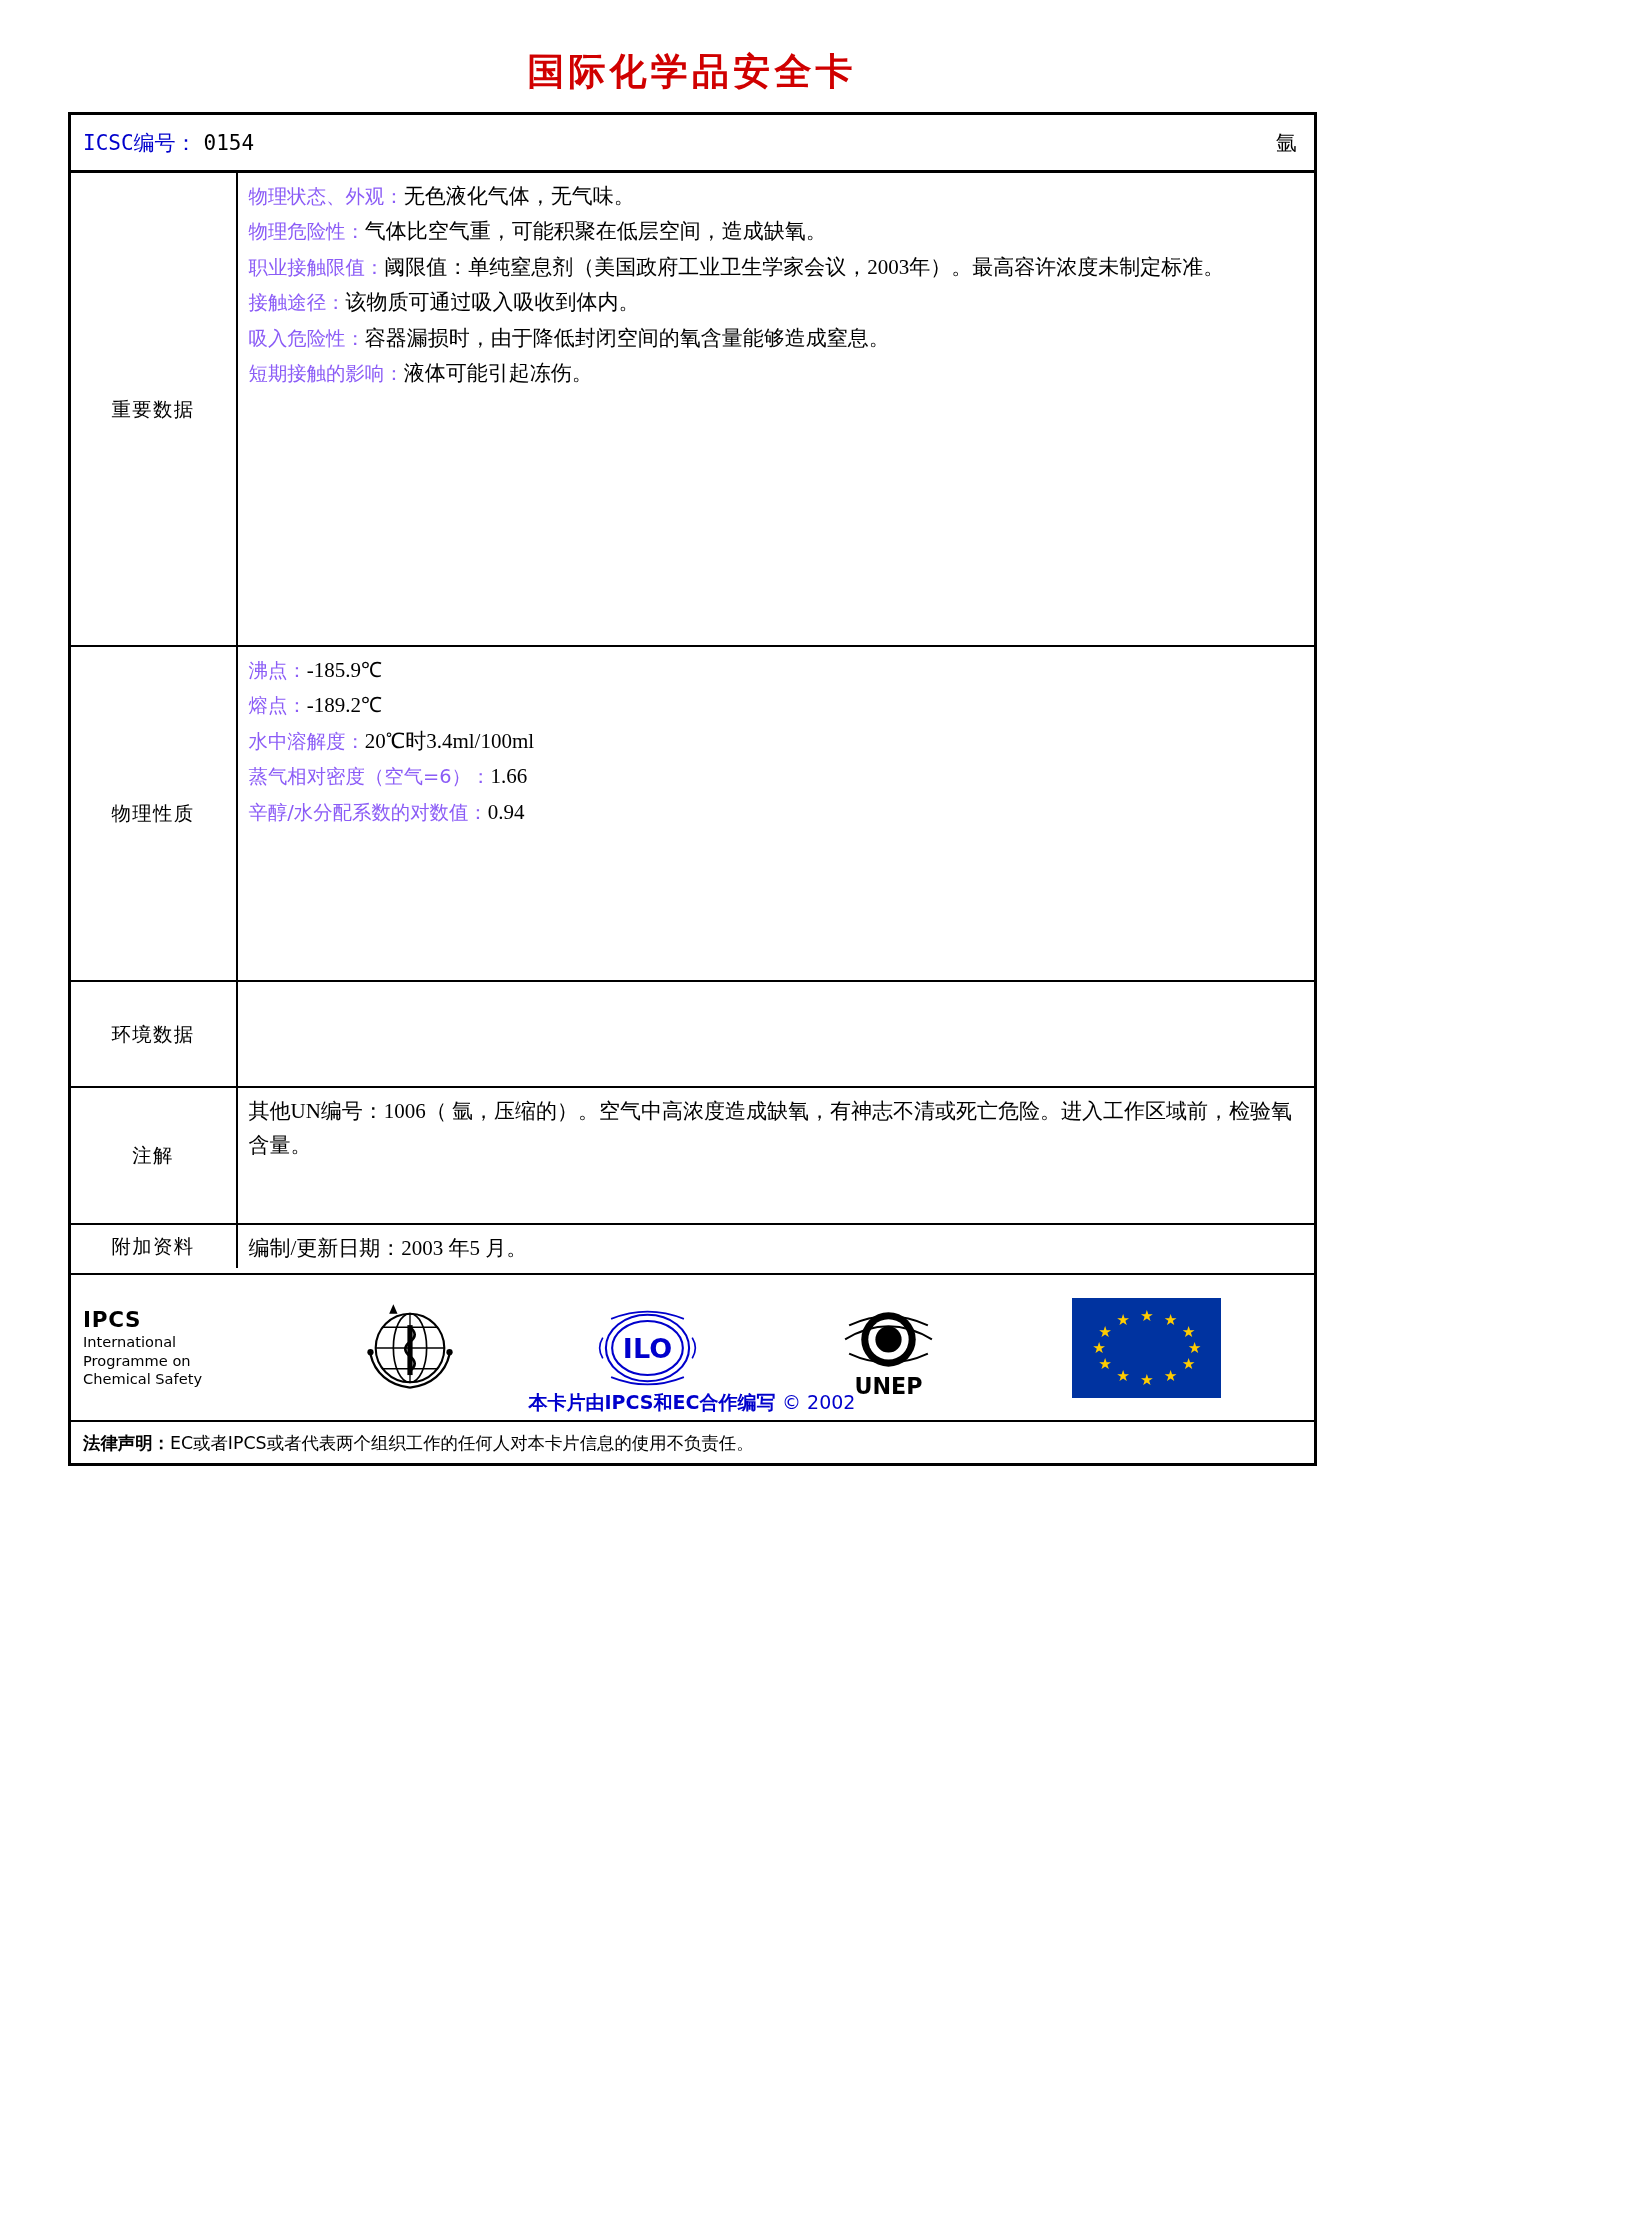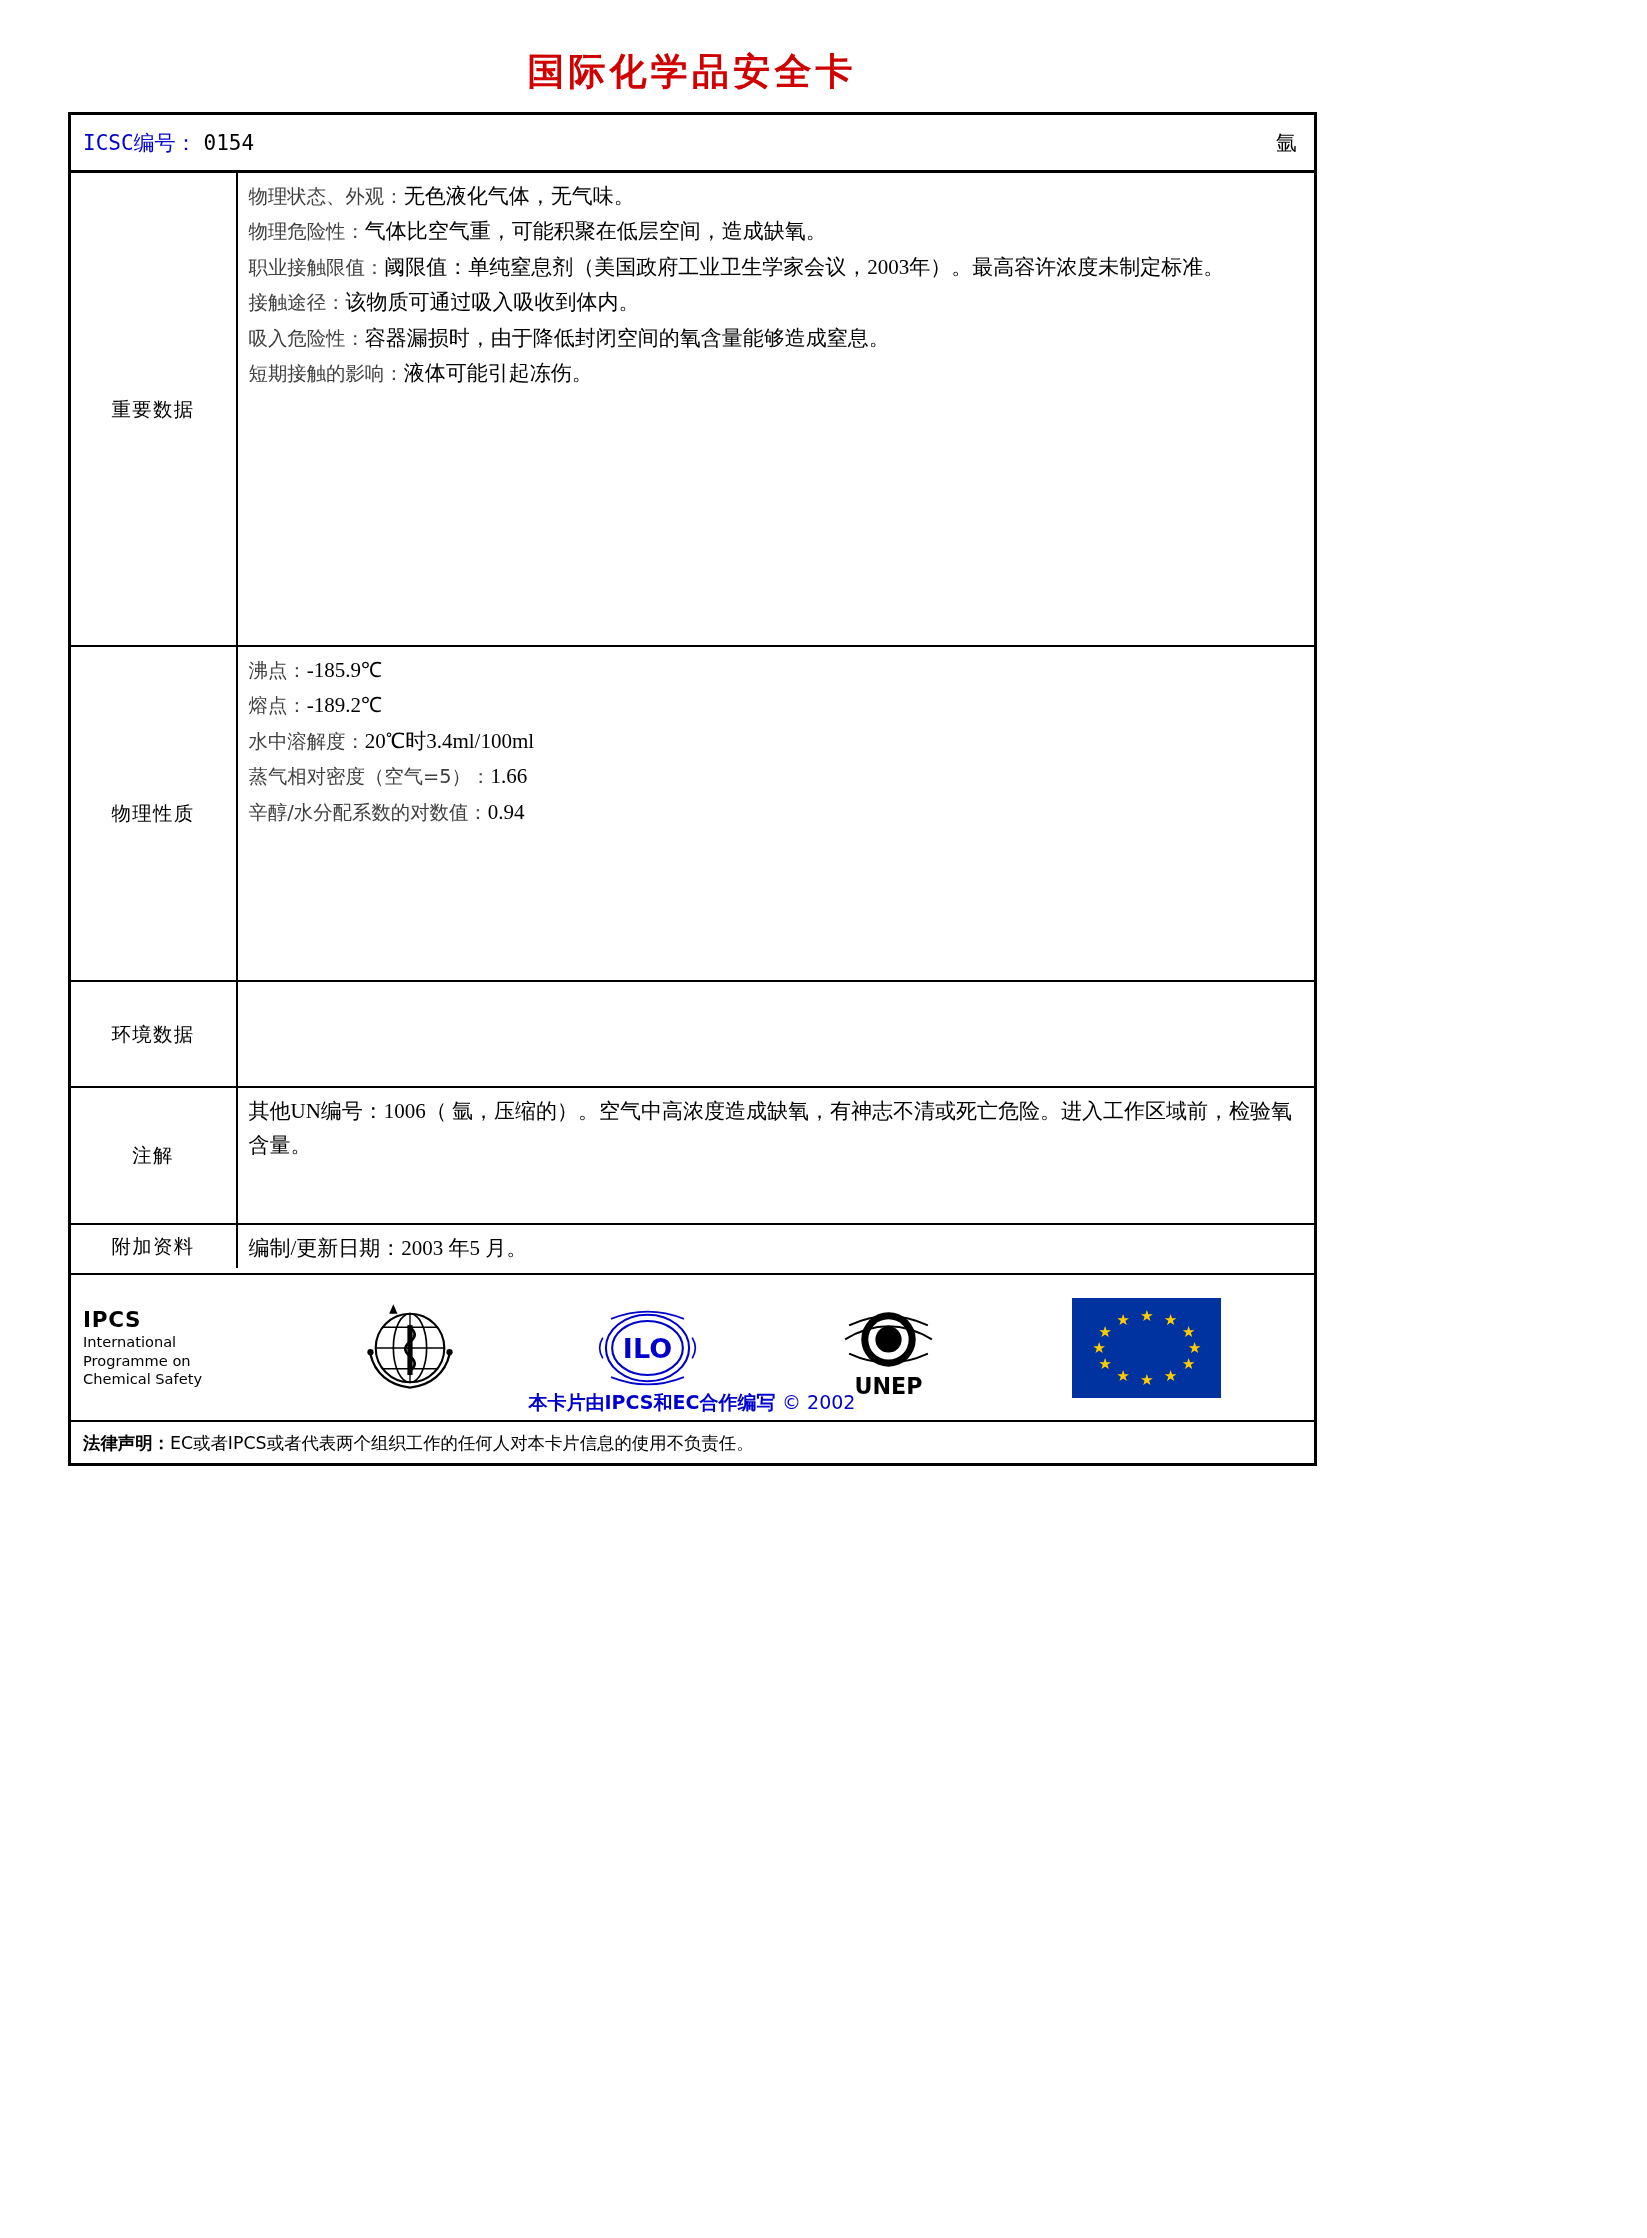--- a/index.html
+++ b/index.html
@@ -90,21 +90,21 @@
     letter-spacing: 1.4px;
   }
   .body {
     flex: 1 1 auto;
     padding: 5.6px 11px 8.3px 11px;
     box-sizing: border-box;
     font-size: 21px;
     line-height: 1.62;
   }
   .k {
-    color: #404040;
+    color: #8b5cf6;
     font-family: "DejaVu Sans", sans-serif;
     font-size: 19.4px;
   }
   .v {
     color: #000;
     font-family: "Liberation Serif", serif;
     font-size: 21px;
   }
   .line { margin: 0 0 1.4px 0; }
   .sec-important .body { min-height: 472px; }
@@ -241,21 +241,21 @@
         <div class="line">
           <span class="k">沸点：</span><span class="v">-185.9℃</span>
         </div>
         <div class="line">
           <span class="k">熔点：</span><span class="v">-189.2℃</span>
         </div>
         <div class="line">
           <span class="k">水中溶解度：</span><span class="v">20℃时3.4ml/100ml</span>
         </div>
         <div class="line">
-          <span class="k">蒸气相对密度（空气=5）：</span><span class="v">1.66</span>
+          <span class="k">蒸气相对密度（空气=6）：</span><span class="v">1.66</span>
         </div>
         <div class="line">
           <span class="k">辛醇/水分配系数的对数值：</span><span class="v">0.94</span>
         </div>
       </div>
     </div>
 
     <div class="sec sec-env">
       <div class="lbl">环境数据</div>
       <div class="body"></div>

